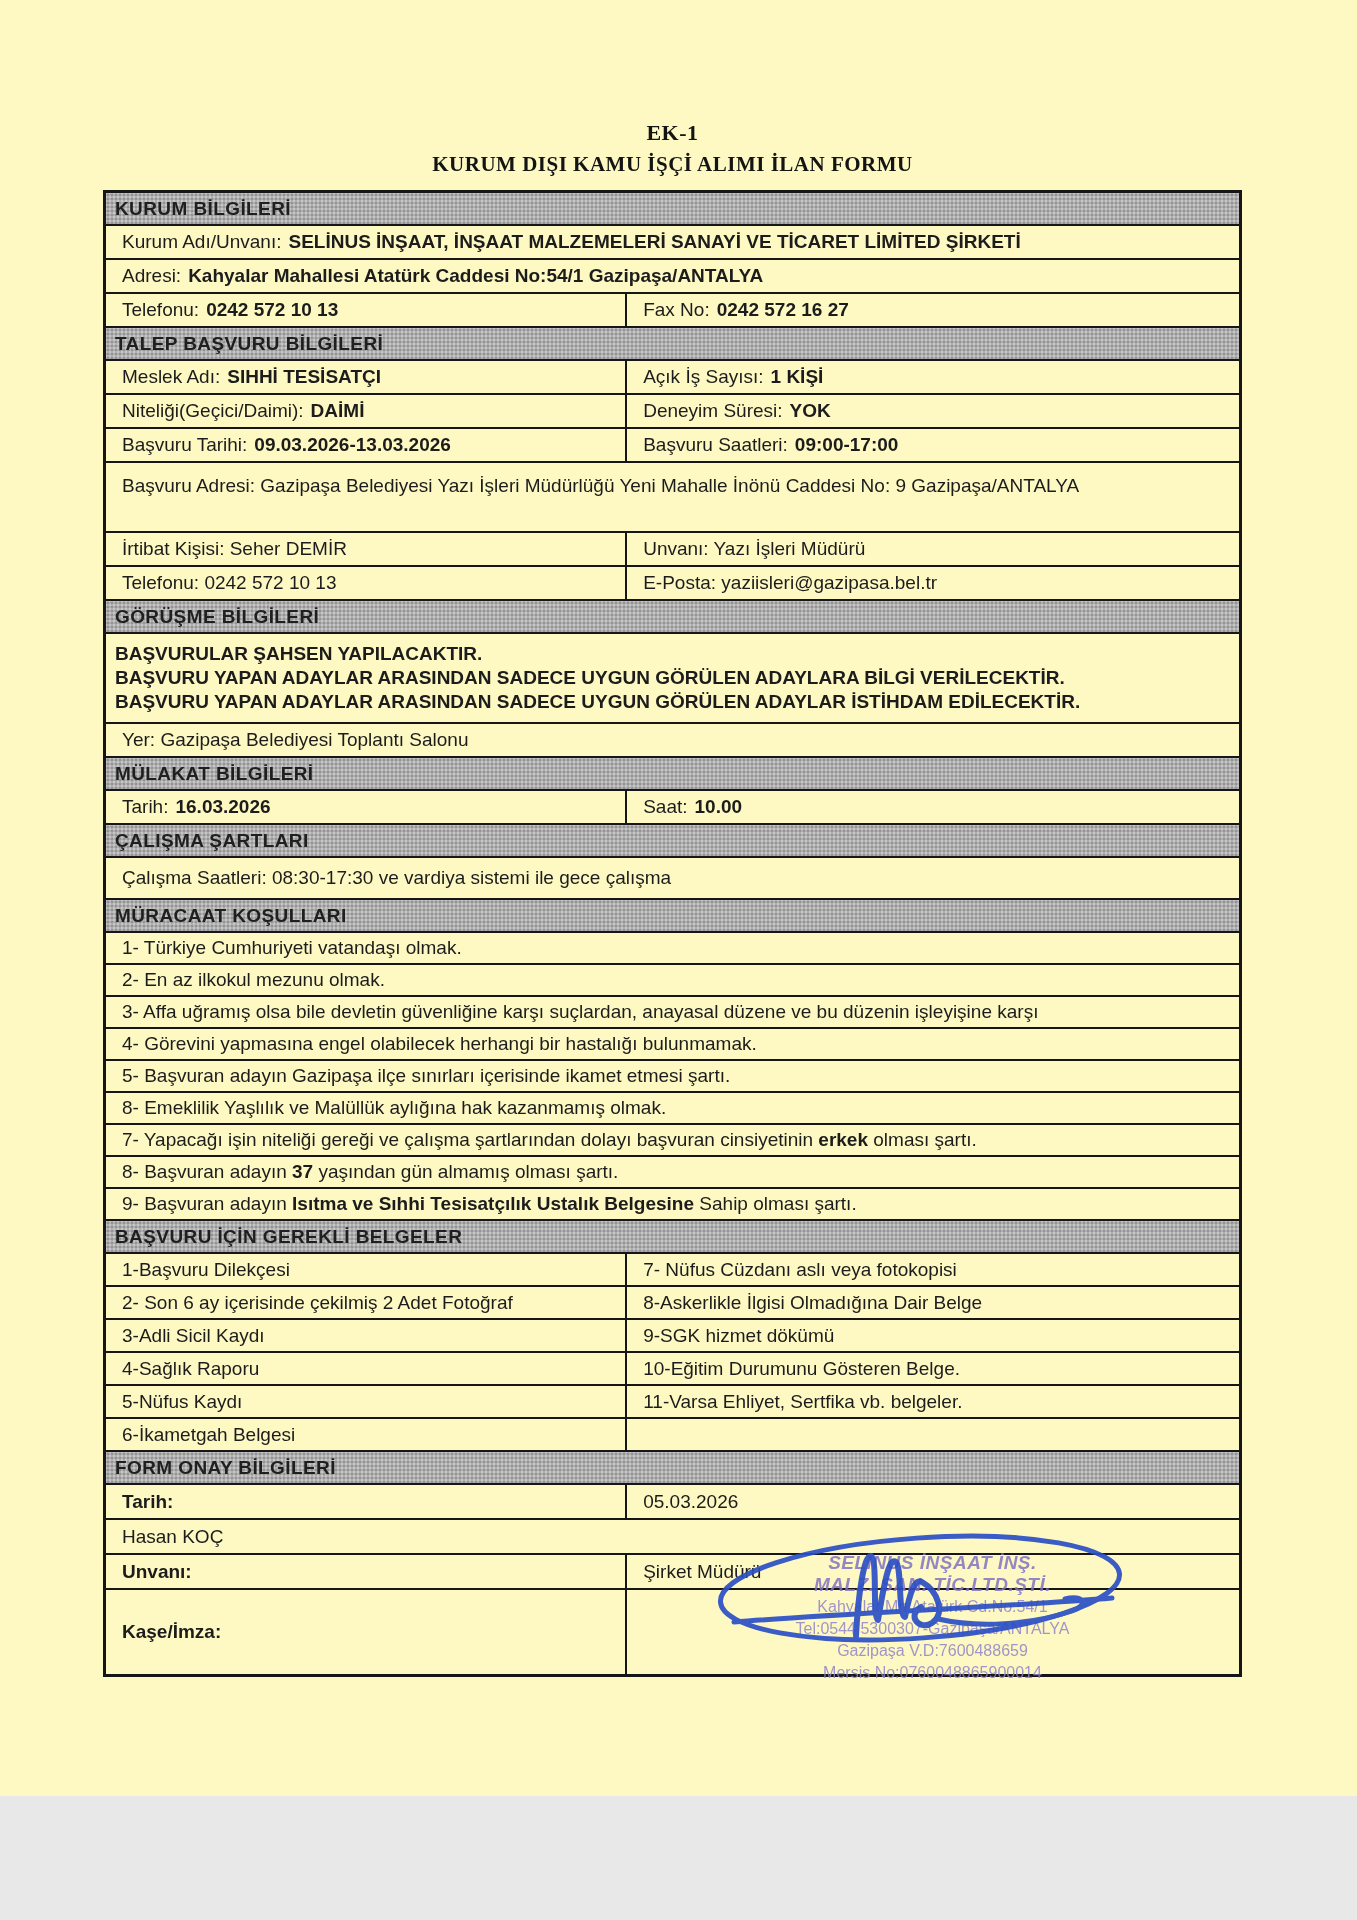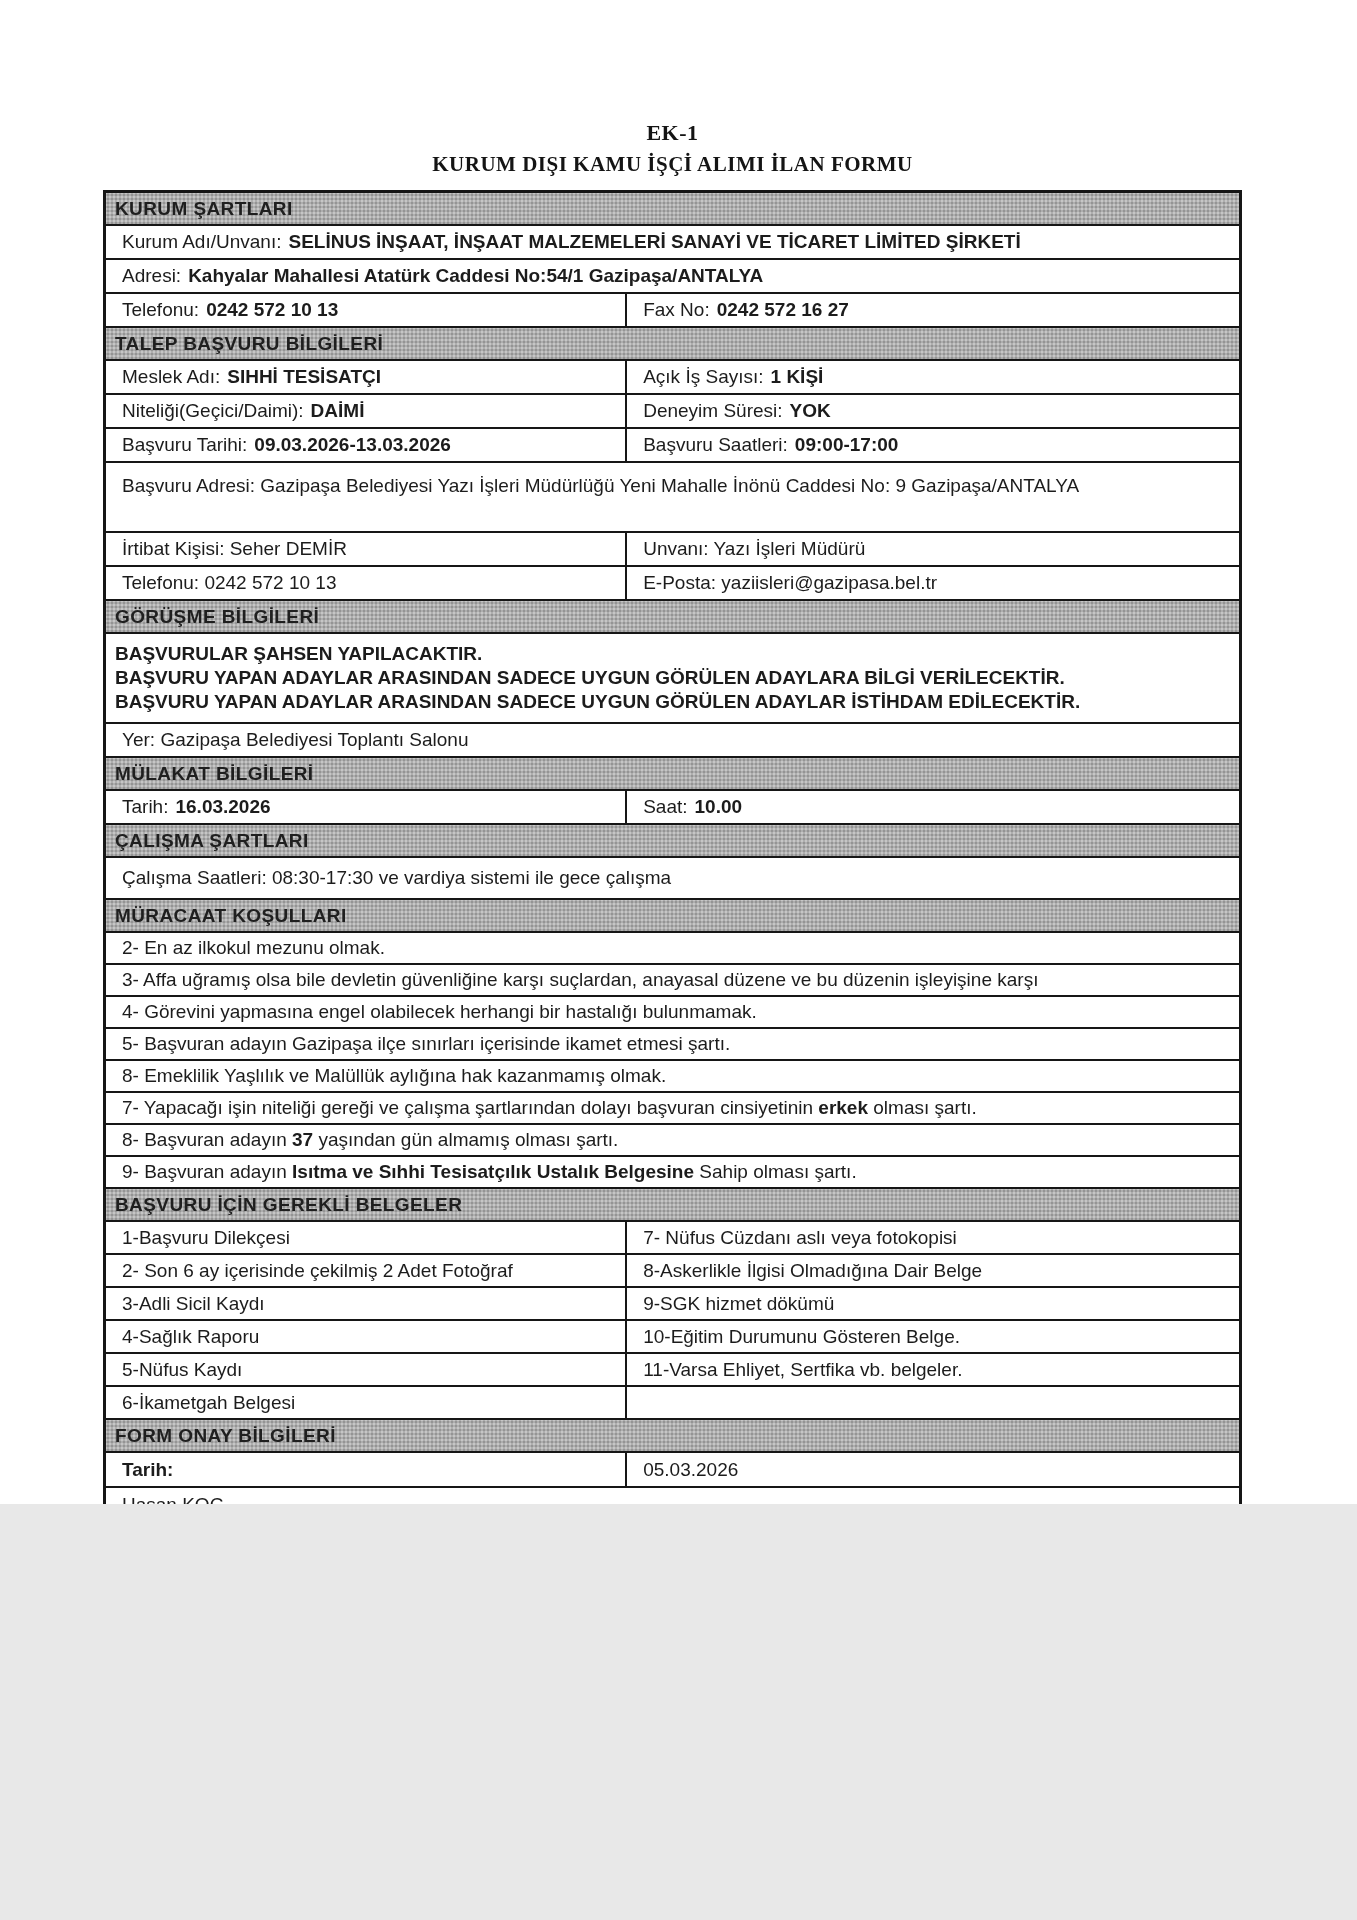--- a/index.html
+++ b/index.html
@@ -1,19 +1,19 @@
 <!DOCTYPE html>
 <html><head>
 <meta charset="utf-8">
 <style>
   html,body{margin:0;padding:0;background:#e8e8e8;}
   .page{
     position:relative;
-    width:1357px;height:1504px;
-    background:#ffffff;
+    width:1357px;height:1796px;
+    background:#fef9c3;
     font-family:"Liberation Sans", sans-serif;
     color:#1c1c1c;
     overflow:hidden;
   }
   .doc-titles{position:absolute;left:103px;top:120px;width:1139px;text-align:center;
     font-family:"Liberation Serif", serif;font-weight:bold;color:#141414;}
   .ek{font-size:22px;letter-spacing:.5px;}
   .main-title{font-size:21px;margin-top:6px;letter-spacing:.5px;}
   .form-table{
     position:absolute;left:103px;top:190px;width:1139px;
@@ -58,21 +58,21 @@
 <div class="page">
 
   <div class="doc-titles">
     <div class="ek">EK-1</div>
     <div class="main-title">KURUM DIŞI KAMU İŞÇİ ALIMI İLAN FORMU</div>
   </div>
 
   <div class="form-table">
 
     <div class="tr">
-      <div class="sec full" style="width:100%;">KURUM ŞARTLARI</div>
+      <div class="sec full" style="width:100%;">KURUM BİLGİLERİ</div>
     </div>
     <div class="tr" style="height:34px">
       <div class="td full">
         <span class="lbl">Kurum Adı/Unvanı:</span>
         <span class="val">SELİNUS İNŞAAT, İNŞAAT MALZEMELERİ SANAYİ VE TİCARET LİMİTED ŞİRKETİ</span>
       </div>
     </div>
     <div class="tr" style="height:34px">
       <div class="td full">
         <span class="lbl">Adresi:</span>
@@ -179,20 +179,25 @@
       <div class="sec full" style="width:100%;">ÇALIŞMA ŞARTLARI</div>
     </div>
     <div class="tr" style="height:42px">
       <div class="td full">
           <span>Çalışma Saatleri: 08:30-17:30 ve vardiya sistemi ile gece çalışma</span>
         </div>
     </div>
 
     <div class="tr">
       <div class="sec full" style="width:100%;">MÜRACAAT KOŞULLARI</div>
+    </div>
+    <div class="tr" style="height:32px">
+      <div class="td full">
+          <span><span>1- Türkiye Cumhuriyeti vatandaşı olmak.</span><b></b><span></span></span>
+        </div>
     </div>
     <div class="tr" style="height:32px">
       <div class="td full">
           <span><span>2- En az ilkokul mezunu olmak.</span><b></b><span></span></span>
         </div>
     </div>
     <div class="tr" style="height:32px">
       <div class="td full">
           <span><span>3- Affa uğramış olsa bile devletin güvenliğine karşı suçlardan, anayasal düzene ve bu düzenin işleyişine karşı</span><b></b><span></span></span>
         </div>

